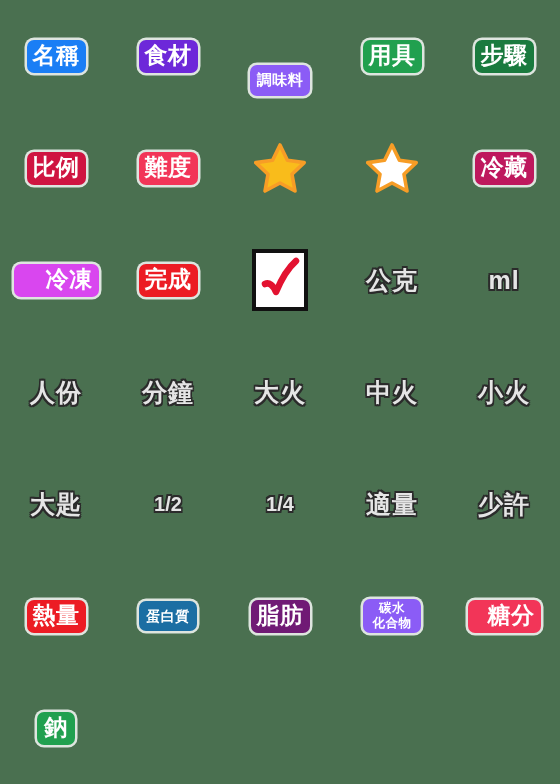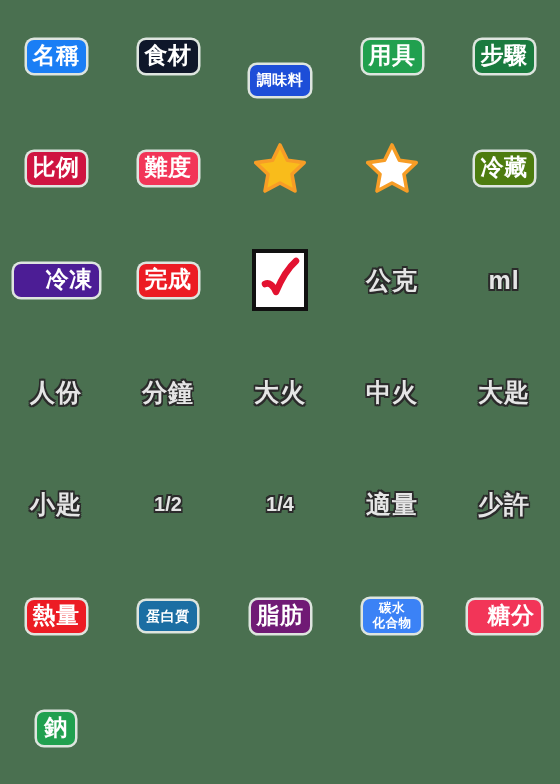--- a/index.html
+++ b/index.html
@@ -114,24 +114,24 @@
   .checkbox svg { width: 42px; height: 48px; display: block; }
 </style>
 </head>
 <body>
 
 <div id="sticker-sheet">
     <div class="cell">
       <div class="badge sz-2" style="background: rgb(26, 126, 245);">名稱</div>
     </div>
     <div class="cell">
-      <div class="badge sz-2" style="background: #0f172a;">食材</div>
-    </div>
-    <div class="cell">
-      <div class="badge sz-4" style="background: #1d4ed8; margin-top: 48px;">調味料</div>
+      <div class="badge sz-2" style="background: #6d28d9;">食材</div>
+    </div>
+    <div class="cell">
+      <div class="badge sz-4" style="background: #8b5cf6; margin-top: 48px;">調味料</div>
     </div>
     <div class="cell">
       <div class="badge sz-2" style="background: rgb(33, 160, 79);">用具</div>
     </div>
     <div class="cell">
       <div class="badge sz-2" style="background: rgb(26, 122, 62);">步驟</div>
     </div>
     <div class="cell">
       <div class="badge sz-2" style="background: rgb(207, 20, 65);">比例</div>
     </div>
@@ -146,24 +146,24 @@
       </div>
     </div>
     <div class="cell">
       <div>
         <svg class="star-wrap" viewBox="0 0 52 52">
           <path d="M26 3 L33.4 18.3 L50.2 20.6 L38 32.3 L41 49 L26 41 L11 49 L14 32.3 L1.8 20.6 L18.6 18.3 Z" fill="#ffffff" stroke="#f79d26" stroke-width="3.6" stroke-linejoin="round"></path>
         </svg>
       </div>
     </div>
     <div class="cell">
-      <div class="badge sz-2" style="background: #4d7c0f;">冷藏</div>
-    </div>
-    <div class="cell">
-      <div class="badge sz-2" style="background: #4c1d95; padding-left: 32px;">冷凍</div>
+      <div class="badge sz-2" style="background: #be185d;">冷藏</div>
+    </div>
+    <div class="cell">
+      <div class="badge sz-2" style="background: #d946ef; padding-left: 32px;">冷凍</div>
     </div>
     <div class="cell">
       <div class="badge sz-2" style="background: rgb(236, 28, 36);">完成</div>
     </div>
     <div class="cell">
       <div class="checkbox">
         <svg viewBox="0 0 42 48">
           <path d="M6 28 C10 26 14 29 17 36 C22 24 29 12 37 5" fill="none" stroke="#e31230" stroke-width="6.5" stroke-linecap="round" stroke-linejoin="round"></path>
         </svg>
       </div>
@@ -180,26 +180,26 @@
     <div class="cell">
       <div class="plain">分鐘</div>
     </div>
     <div class="cell">
       <div class="plain">大火</div>
     </div>
     <div class="cell">
       <div class="plain">中火</div>
     </div>
     <div class="cell">
+      <div class="plain">小火</div>
+    </div>
+    <div class="cell">
       <div class="plain">大匙</div>
     </div>
     <div class="cell">
-      <div class="plain">小匙</div>
-    </div>
-    <div class="cell">
       <div class="plain num">1/2</div>
     </div>
     <div class="cell">
       <div class="plain num">1/4</div>
     </div>
     <div class="cell">
       <div class="plain">適量</div>
     </div>
     <div class="cell">
       <div class="plain">少許</div>
@@ -207,21 +207,21 @@
     <div class="cell">
       <div class="badge sz-2" style="background: rgb(236, 28, 36);">熱量</div>
     </div>
     <div class="cell">
       <div class="badge sz-3" style="background: rgb(27, 110, 163);">蛋白質</div>
     </div>
     <div class="cell">
       <div class="badge sz-2" style="background: #701a75;">脂肪</div>
     </div>
     <div class="cell">
-      <div class="badge sz-stack" style="background: #3b82f6;">
+      <div class="badge sz-stack" style="background: #8b5cf6;">
         <span class="ln">碳水</span>
         <span class="ln">化合物</span>
       </div>
     </div>
     <div class="cell">
       <div class="badge sz-2" style="background: rgb(242, 53, 88); padding-left: 20px;">糖分</div>
     </div>
     <div class="cell">
       <div class="badge sz-1" style="background: rgb(33, 160, 79);">鈉</div>
     </div>

